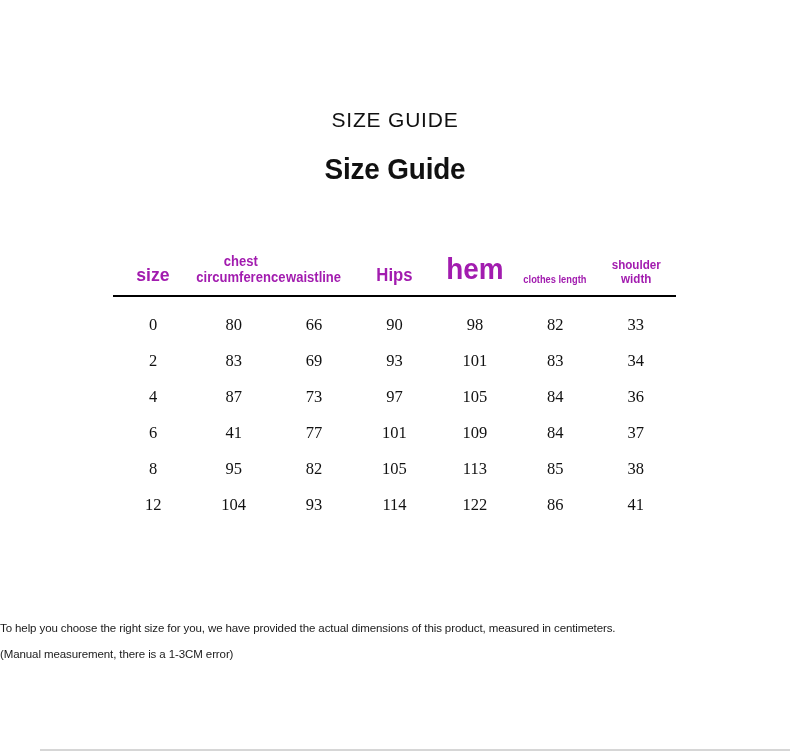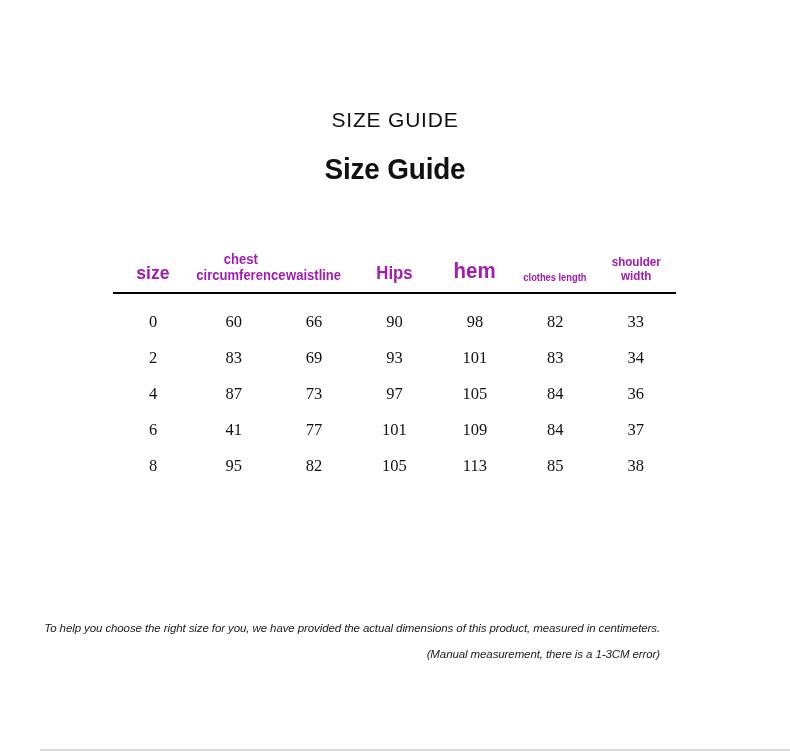--- a/index.html
+++ b/index.html
@@ -71,21 +71,21 @@
     font-family: "Liberation Sans Narrow", "Liberation Sans", sans-serif;
     line-height: 1.12;
     border-bottom: 2px solid #000000;
     transform: none;
   }
   
   th.h-size          { font-size: 19px; }
   th.h-chest         { font-size: 14px; }
   th.h-waist         { font-size: 14px; }
   th.h-hips          { font-size: 18px; }
-  th.h-hem           { font-size: 22px; }
+  th.h-hem           { font-size: 30px; }
   th.h-clothes       { font-size: 10px; }
   th.h-shoulder      { font-size: 12.5px; margin-top: 19px; }
 
   th .hdr-inner {
     display: inline-block;
     transform: scaleX(0.93);
   }
 
   table.size-table tbody td {
     text-align: center;
@@ -101,22 +101,21 @@
     padding-top: 10px;
     height: 36px;
   }
 
   
   .footnotes {
     position: absolute;
     left: 0;
     top: 622px;
     width: 660px;
-    text-align: right;
-    font-style: italic;
+    text-align: left;
   }
   .footnote {
     font-family: "Liberation Sans Narrow", "Liberation Sans", sans-serif;
     font-size: 11.5px;
     font-weight: 400;
     color: #1a1a1a;
     letter-spacing: -0.1px;
     line-height: 1.1;
   }
   .footnote.line1 { margin-bottom: 13px; }
@@ -149,21 +148,21 @@
           <th class="h-waist"><span class="hdr-inner">waistline</span></th>
           <th class="h-hips"><span class="hdr-inner">Hips</span></th>
           <th class="h-hem"><span class="hdr-inner">hem</span></th>
           <th class="h-clothes"><span class="hdr-inner">clothes length</span></th>
           <th class="h-shoulder"><span class="hdr-inner">shoulder width</span></th>
         </tr>
       </thead>
       <tbody id="size-table-body">
           <tr>
             <td>0</td>
-            <td>60</td>
+            <td>80</td>
             <td>66</td>
             <td>90</td>
             <td>98</td>
             <td>82</td>
             <td>33</td>
           </tr>
           <tr>
             <td>2</td>
             <td>83</td>
             <td>69</td>
@@ -192,20 +191,29 @@
           </tr>
           <tr>
             <td>8</td>
             <td>95</td>
             <td>82</td>
             <td>105</td>
             <td>113</td>
             <td>85</td>
             <td>38</td>
           </tr>
+          <tr>
+            <td>12</td>
+            <td>104</td>
+            <td>93</td>
+            <td>114</td>
+            <td>122</td>
+            <td>86</td>
+            <td>41</td>
+          </tr>
         </tbody>
     </table>
   </div>
 
   <div class="footnotes">
     <div class="footnote line1">To help you choose the right size for you, we have provided the actual dimensions of this product, measured in centimeters.</div>
     <div class="footnote line2">(Manual measurement, there is a 1-3CM error)</div>
   </div>
 
   <div class="bottom-divider"></div>

